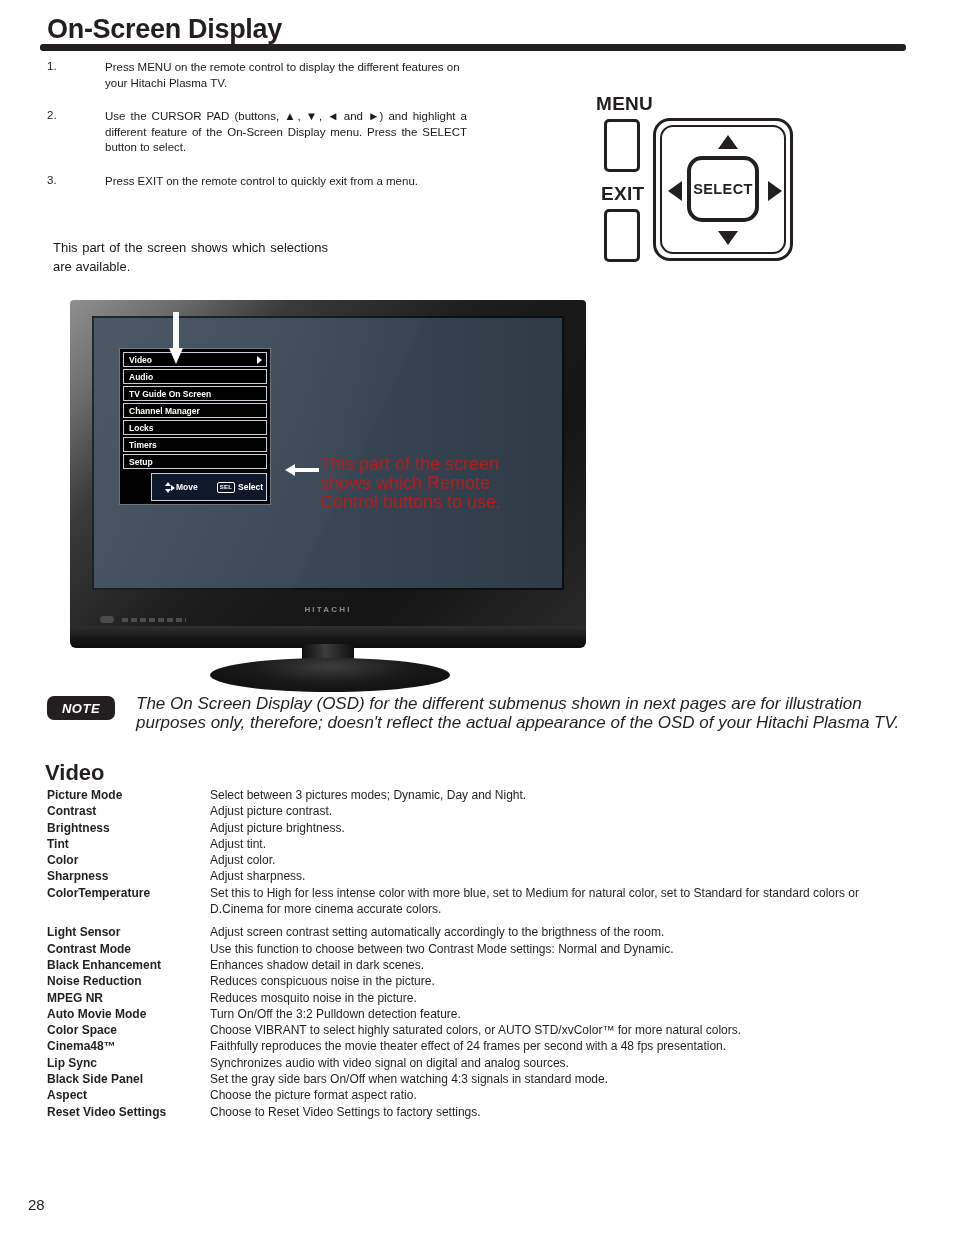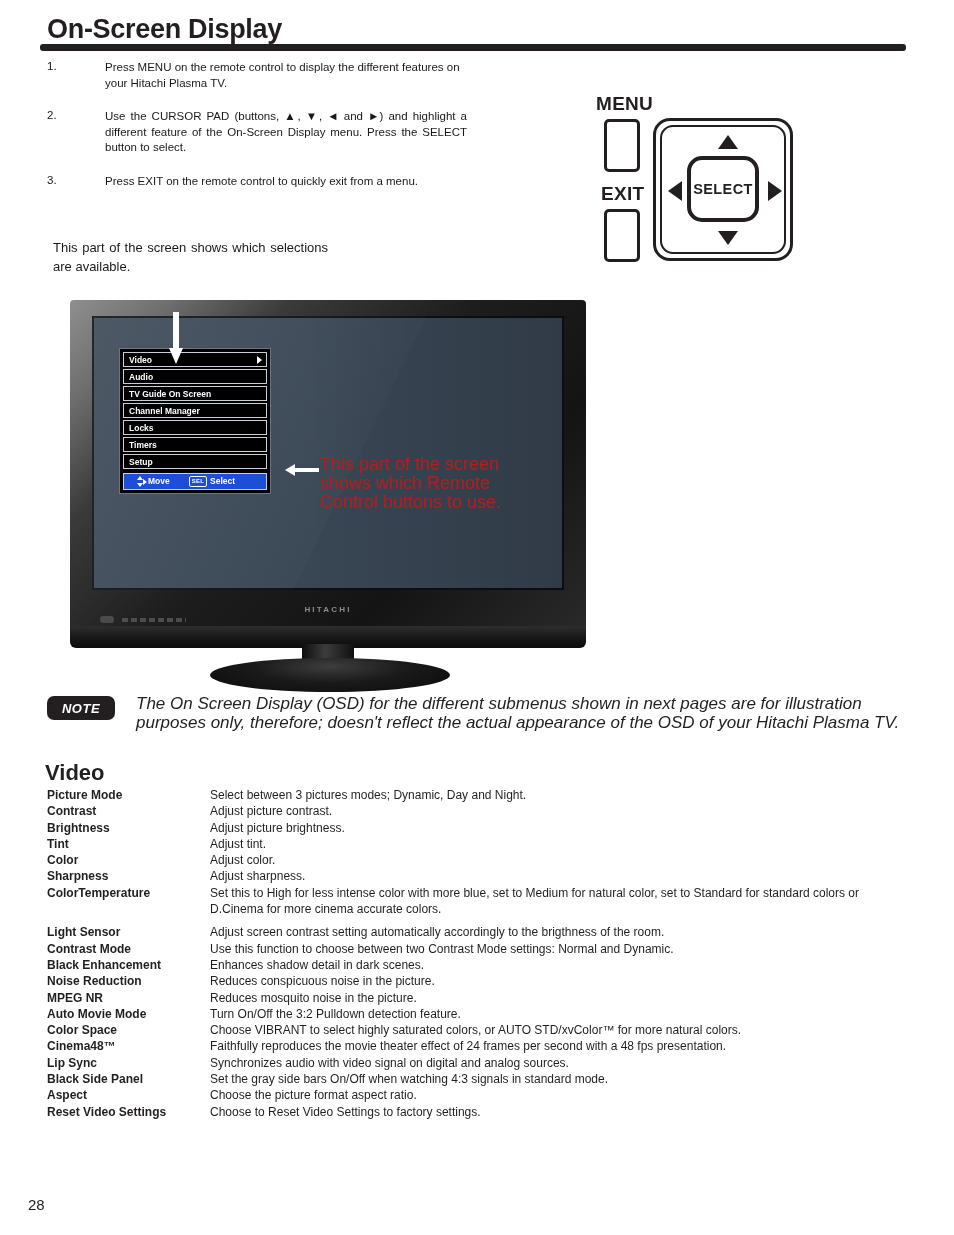--- a/index.html
+++ b/index.html
@@ -297,33 +297,34 @@
     position: absolute;
     right: 4px;
     top: 3px;
     width: 0; height: 0;
     border-top: 4px solid transparent;
     border-bottom: 4px solid transparent;
     border-left: 5px solid #ffffff;
   }
   .osd-foot {
     position: relative;
-    height: 17px;
+    height: 28px;
     line-height: 15px;
     border: 1px solid #c9ced6;
-    background: #1d4ed8;
+    background: #0f172a;
     color: #fff;
     font-size: 8.5px;
     font-weight: bold;
     margin-top: 4px;
     display: flex;
     align-items: center;
     gap: 3px;
     padding-left: 12px;
     box-sizing: border-box;
+    margin-left: 28px;
   }
   .move-glyph {
     display: inline-block;
     width: 9px;
     height: 11px;
     position: relative;
   }
   .move-glyph i {
     position: absolute;
     width: 0; height: 0;

